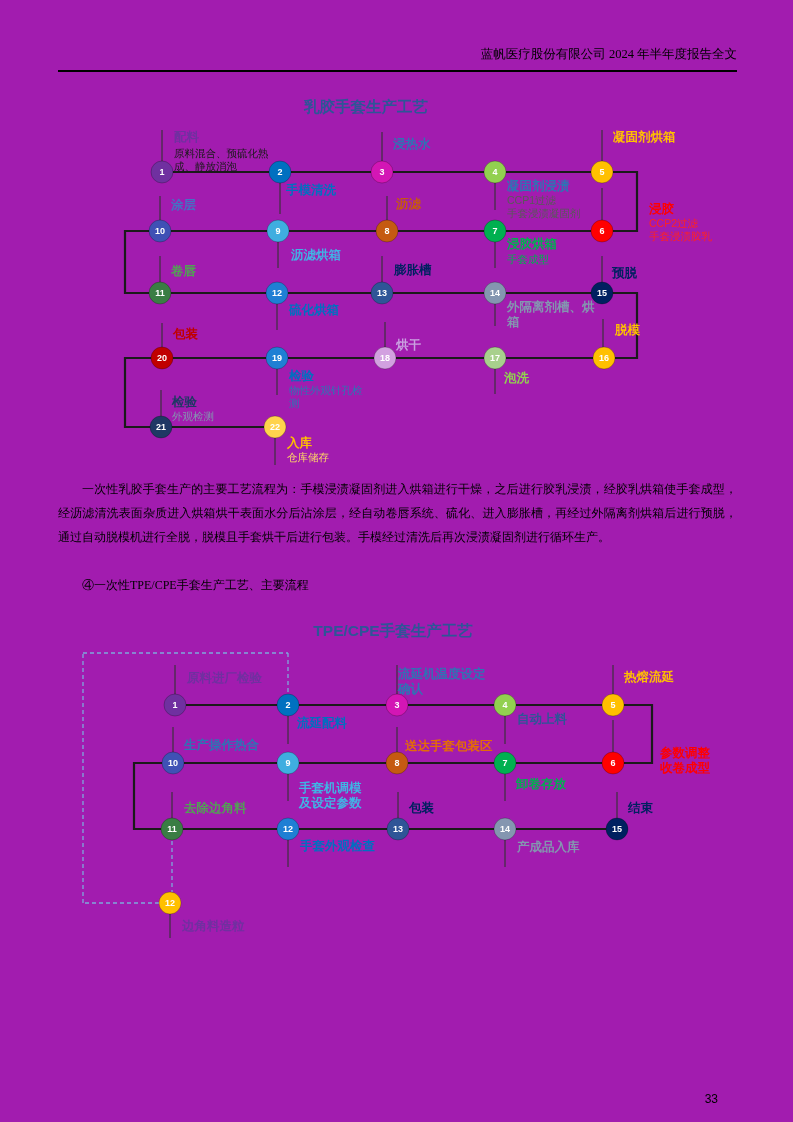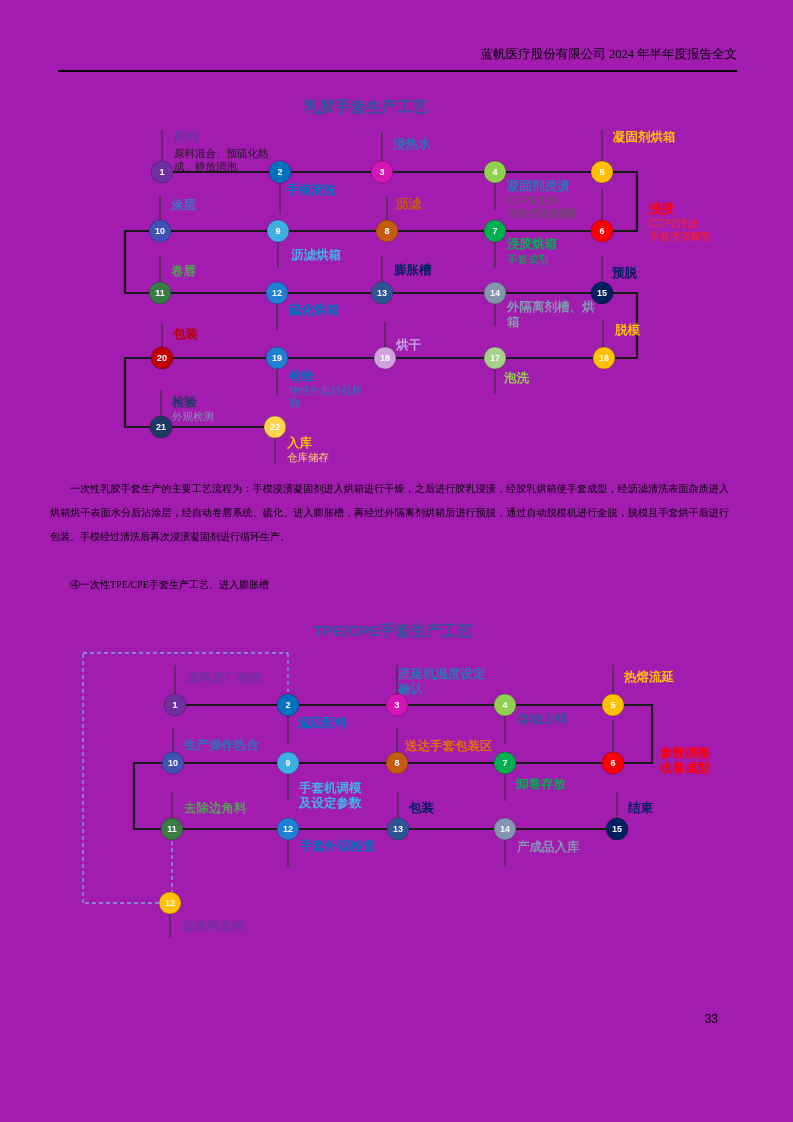--- a/index.html
+++ b/index.html
@@ -15,30 +15,30 @@
     position:absolute;left:58px;top:46px;width:679px;
     text-align:right;
     font-size:12.5px;
     padding-bottom:7px;
     border-bottom:2px solid #000;
   }
   .chart-svg{position:absolute;left:0;}
   #chart1{top:84px;}
   #chart2{top:610px;}
   .body-par{
-    position:absolute;left:50px;width:679px;
-    font-size:10px;line-height:24px;
+    position:absolute;left:58px;width:679px;
+    font-size:12px;line-height:24px;
     text-align:justify;text-justify:inter-ideograph;
     text-indent:2em;margin:0;
   }
   #par-latex{top:477px;}
   #head-tpe{top:573px;}
   #par-tpe{top:958px;line-height:27px;}
   .pagenum{
-    position:absolute;left:58px;top:1012px;width:660px;
+    position:absolute;left:58px;top:1092px;width:660px;
     text-align:right;font-size:12px;
     font-family:"Liberation Sans","DejaVu Sans",sans-serif;
   }
   svg text{font-family:"Liberation Sans","DejaVu Sans",sans-serif;}
 </style>
 </head>
 <body>
 
 <div class="page">
 
@@ -146,21 +146,21 @@
       <text x="172" y="336" font-size="10.5" fill="#8496B0">外观检测</text>
       <line x1="275" y1="343" x2="275" y2="381" stroke="#333333" stroke-width="1.1"></line>
       <circle cx="275" cy="343" r="11" fill="#FFD34D" stroke="rgba(0,0,0,0.3)" stroke-width="0.8"></circle>
       <text x="275" y="346.2" text-anchor="middle" font-size="9" font-weight="bold" fill="#ffffff">22</text>
       <text x="287" y="363" font-size="12.5" font-weight="bold" fill="#FFC000">入库</text>
       <text x="287" y="377" font-size="10.5" fill="#FFD966">仓库储存</text>
     </svg>
 
   <p id="par-latex" class="body-par">一次性乳胶手套生产的主要工艺流程为：手模浸渍凝固剂进入烘箱进行干燥，之后进行胶乳浸渍，经胶乳烘箱使手套成型，经沥滤清洗表面杂质进入烘箱烘干表面水分后沾涂层，经自动卷唇系统、硫化、进入膨胀槽，再经过外隔离剂烘箱后进行预脱，通过自动脱模机进行全脱，脱模且手套烘干后进行包装。手模经过清洗后再次浸渍凝固剂进行循环生产。</p>
 
-  <p id="head-tpe" class="body-par">④一次性TPE/CPE手套生产工艺、进入膨胀槽</p>
+  <p id="head-tpe" class="body-par">④一次性TPE/CPE手套生产工艺、主要流程</p>
 
   <svg id="chart2" class="chart-svg" width="793" height="345" viewBox="0 0 793 345">
       <text x="393" y="26" text-anchor="middle" font-size="15.5" font-weight="bold" fill="#2E5597">TPE/CPE手套生产工艺</text>
       <line x1="172" y1="231" x2="172" y2="282" stroke="#7FA8DC" stroke-width="1.3" stroke-dasharray="4 3"></line>
       <line x1="159" y1="293" x2="83" y2="293" stroke="#7FA8DC" stroke-width="1.3" stroke-dasharray="4 3"></line>
       <line x1="83" y1="293" x2="83" y2="43" stroke="#7FA8DC" stroke-width="1.3" stroke-dasharray="4 3"></line>
       <line x1="83" y1="43" x2="288" y2="43" stroke="#7FA8DC" stroke-width="1.3" stroke-dasharray="4 3"></line>
       <line x1="288" y1="43" x2="288" y2="83" stroke="#7FA8DC" stroke-width="1.3" stroke-dasharray="4 3"></line>
       <polyline points="175,95 652,95 652,153 134,153 134,219 617,219" fill="none" stroke="#1a1a1a" stroke-width="2.2"></polyline>
       <line x1="175" y1="55" x2="175" y2="95" stroke="#333333" stroke-width="1.1"></line>

